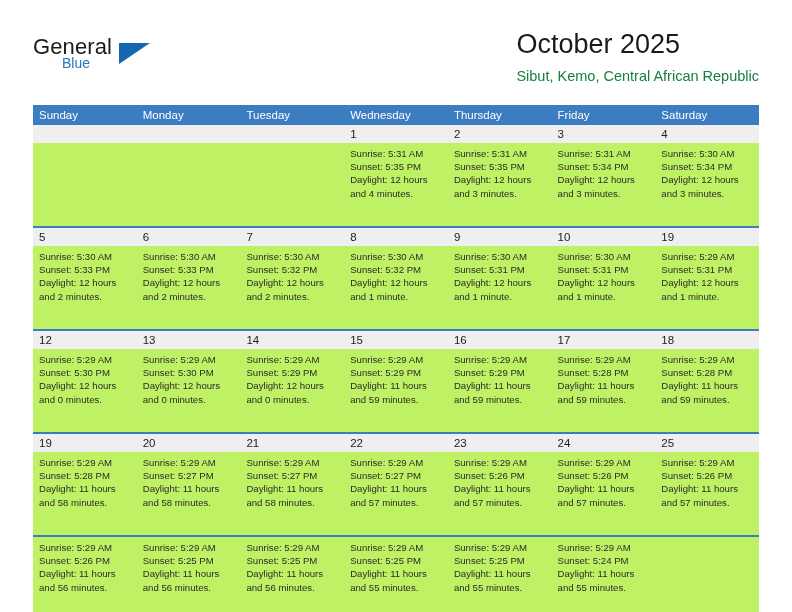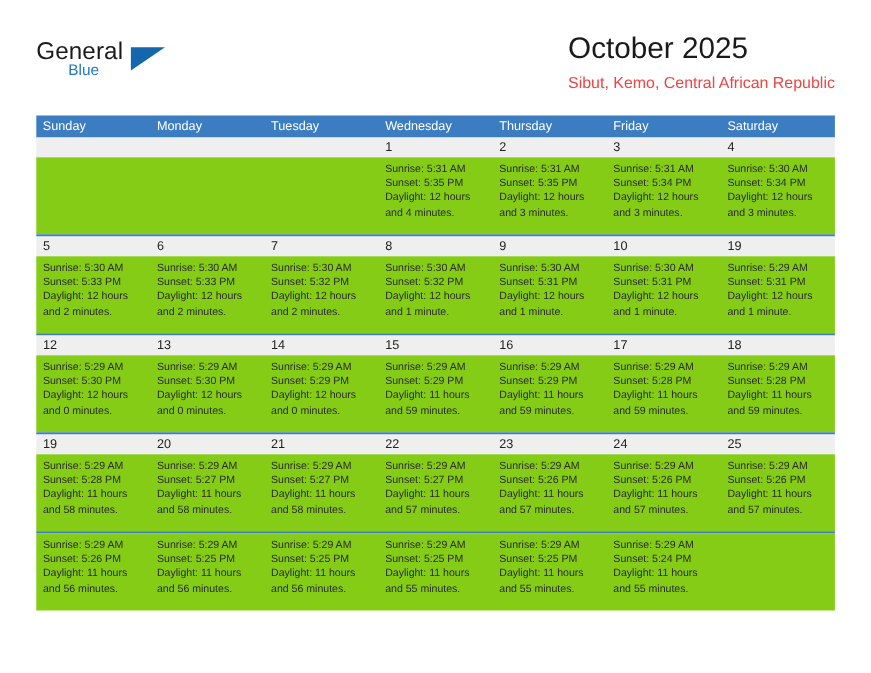--- a/index.html
+++ b/index.html
@@ -71,37 +71,36 @@
   }
   .cal-title {
     font-size: 27px;
     color: #1a1a1a;
     line-height: 32px;
     white-space: nowrap;
   }
   .cal-subtitle {
     margin-top: 7px;
     font-size: 14.5px;
-    color: #ef4444;
+    color: #15803d;
     line-height: 18px;
     white-space: nowrap;
   }
 
   
   .calendar {
     position: absolute;
     left: 33px;
     top: 105px;
     width: 726px;
   }
   .dow-row {
     display: flex;
     background: #3b7dc0;
     height: 20px;
-    justify-content: flex-end;
   }
   .dow {
     flex: 1 1 0;
     color: #ffffff;
     font-size: 11.5px;
     line-height: 20px;
     padding-left: 6px;
     box-sizing: border-box;
     white-space: nowrap;
   }
@@ -111,22 +110,22 @@
   .week:first-of-type {
     border-top: none;
   }
   .week-nums {
     display: flex;
     background: #efefef;
     height: 18px;
   }
   .week-body {
     display: flex;
-    height: 70px;
-    background: #84cc16;
+    height: 83px;
+    background: #bef264;
   }
   .cell-num {
     flex: 1 1 0;
     box-sizing: border-box;
     padding-left: 6px;
     font-size: 11.5px;
     line-height: 18px;
     color: #222222;
   }
   .cell-info {

